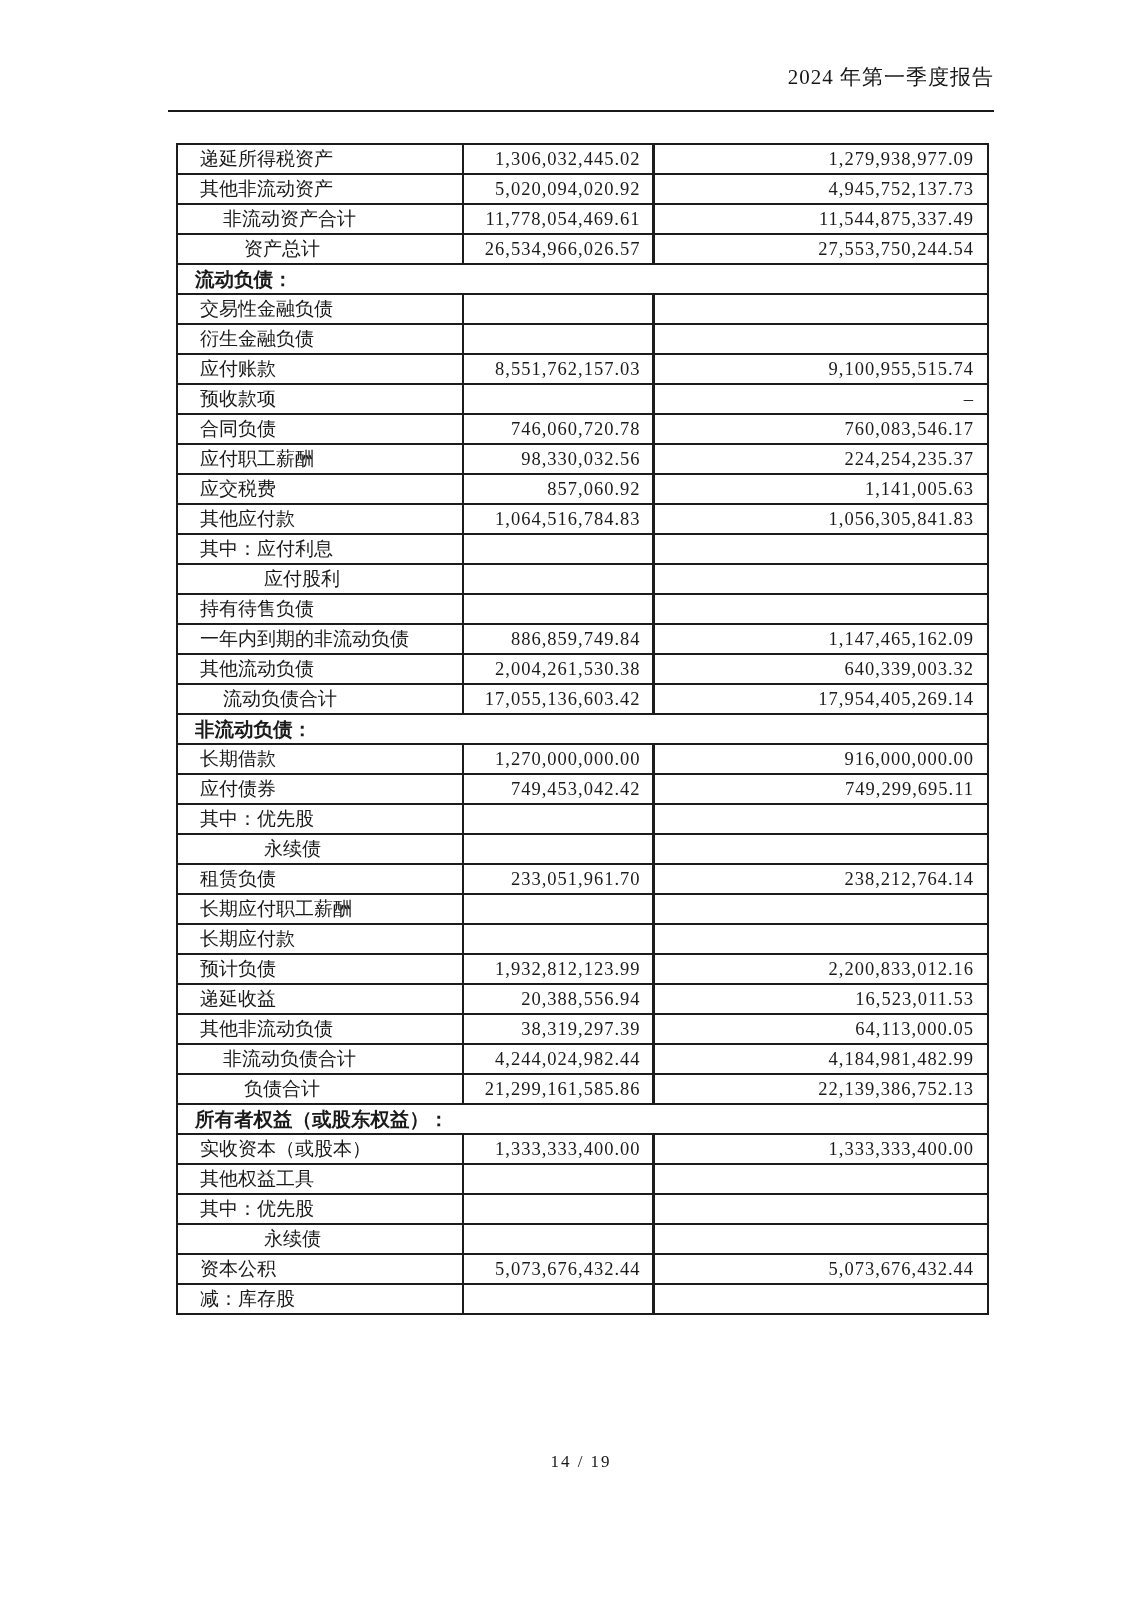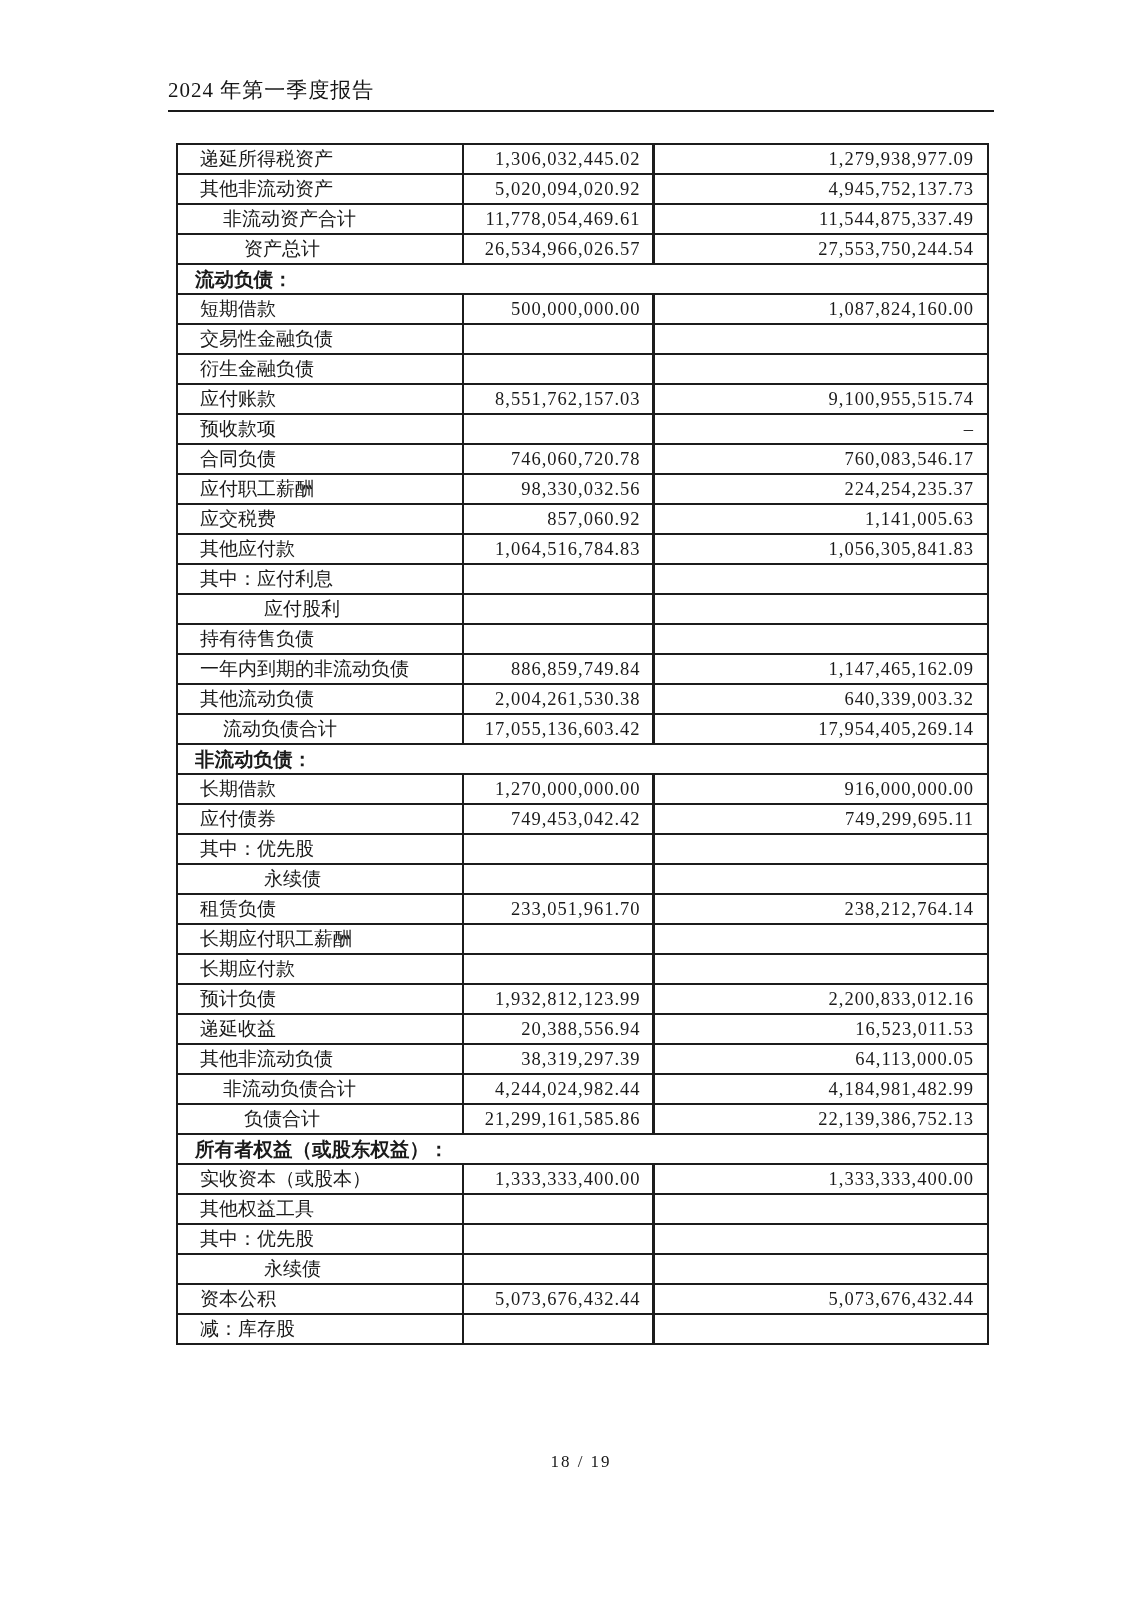--- a/index.html
+++ b/index.html
@@ -11,24 +11,24 @@
   }
   .page {
     position: relative;
     width: 1131px;
     height: 1600px;
     background: #ffffff;
     overflow: hidden;
   }
   .doc-title {
     position: absolute;
-    top: 76px;
+    top: 63px;
     left: 168px;
     width: 826px;
-    text-align: left;
+    text-align: right;
     font-size: 21px;
     letter-spacing: 1px;
     color: #161616;
   }
   .header-rule {
     position: absolute;
     top: 110px;
     left: 168px;
     width: 826px;
     height: 2px;
@@ -111,25 +111,20 @@
         </tr>
         <tr>
           <td class="label ind3">资产总计</td>
           <td class="num">26,534,966,026.57</td>
           <td class="num col2">27,553,750,244.54</td>
         </tr>
         <tr>
           <td colspan="3" class="label section">流动负债：</td>
         </tr>
         <tr>
-          <td class="label ind1">短期借款</td>
-          <td class="num">500,000,000.00</td>
-          <td class="num col2">1,087,824,160.00</td>
-        </tr>
-        <tr>
           <td class="label ind1">交易性金融负债</td>
           <td class="num"></td>
           <td class="num col2"></td>
         </tr>
         <tr>
           <td class="label ind1">衍生金融负债</td>
           <td class="num"></td>
           <td class="num col2"></td>
         </tr>
         <tr>
@@ -284,15 +279,15 @@
           <td class="num col2">5,073,676,432.44</td>
         </tr>
         <tr>
           <td class="label ind1">减：库存股</td>
           <td class="num"></td>
           <td class="num col2"></td>
         </tr>
       </tbody>
   </table>
 
-  <div class="page-footer">18 / 19</div>
+  <div class="page-footer">14 / 19</div>
 
 </div>
 
 </body></html>

